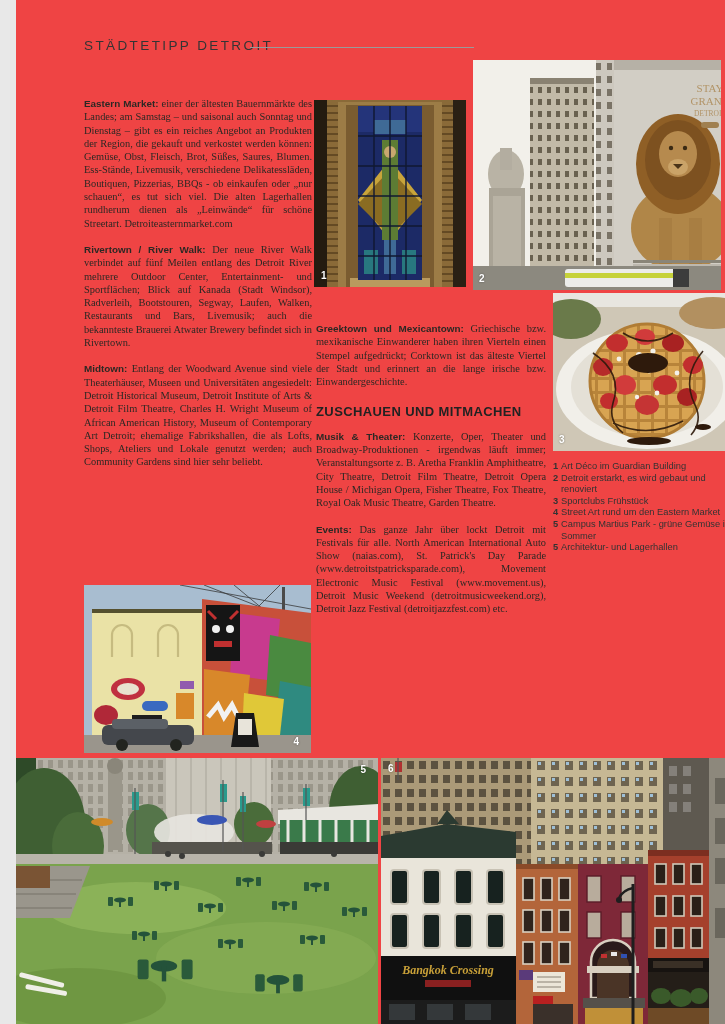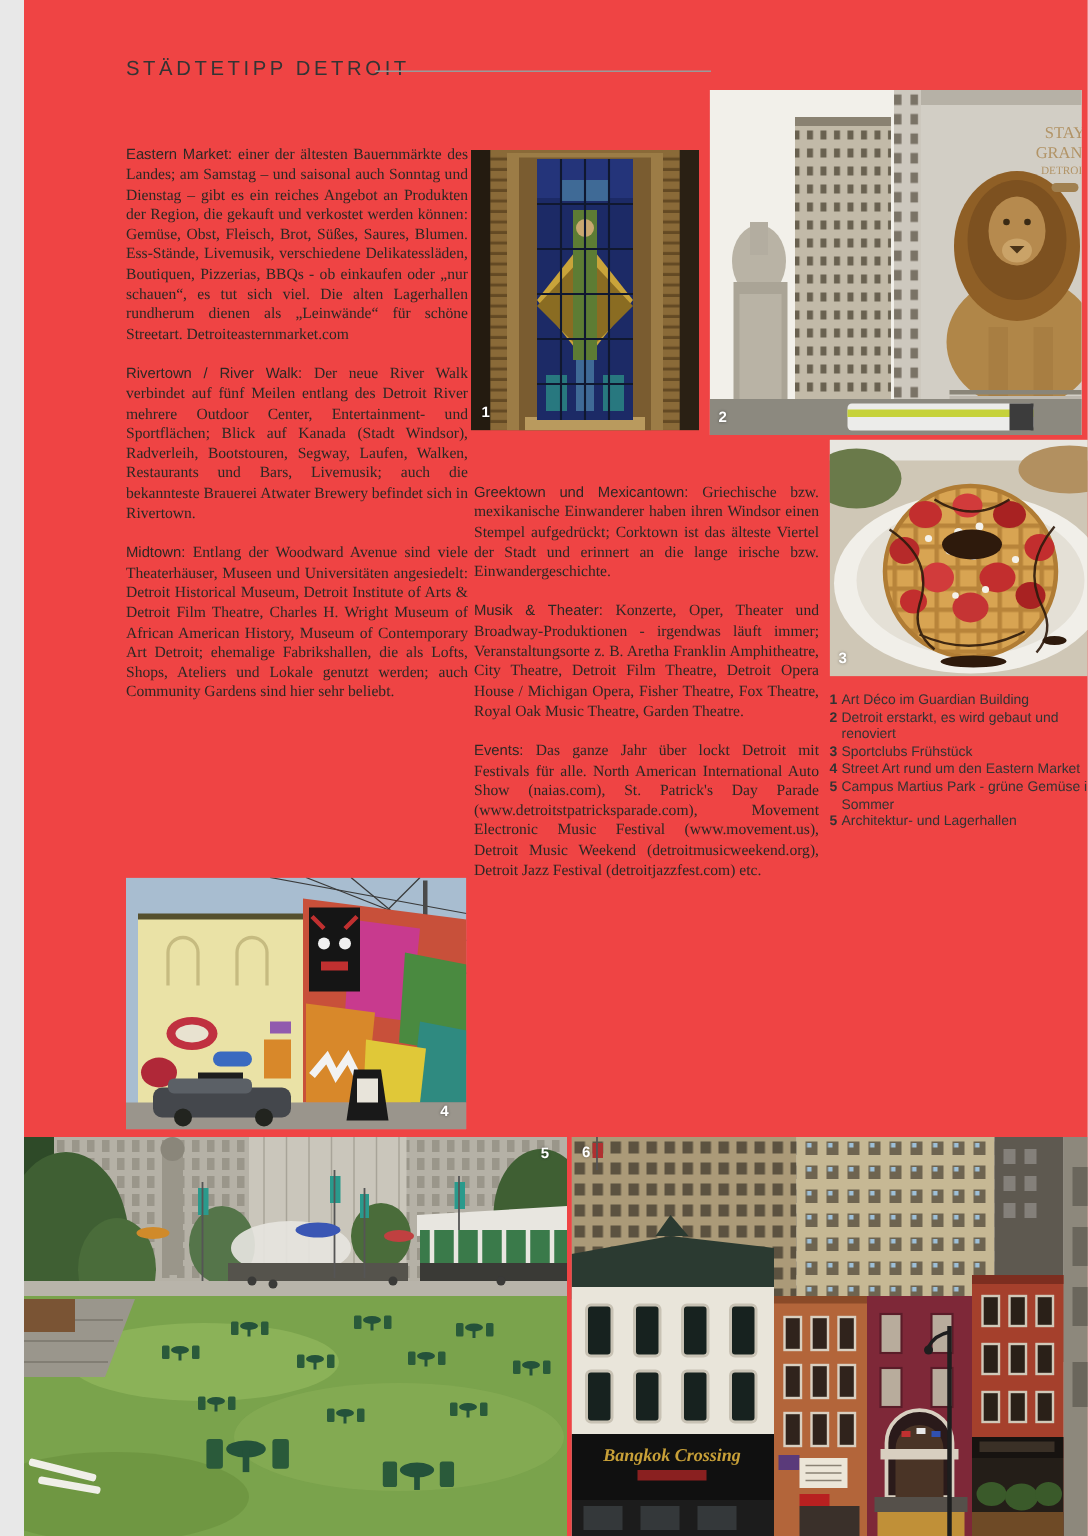--- a/index.html
+++ b/index.html
@@ -7,21 +7,21 @@
         font-family:"Liberation Serif",serif;color:#2c2824;margin-left:16px;}
   
   .masthead{position:absolute;left:68px;top:38px;font-family:"Liberation Sans",sans-serif;
             font-size:13.5px;letter-spacing:2.4px;color:#343434;font-weight:400;}
   .mast-rule{position:absolute;left:234px;top:47px;width:224px;height:1px;background:#9a9a9a;}
   
   .col{position:absolute;font-size:10.4px;line-height:13.3px;text-align:justify;}
   .col-left{left:68px;top:97px;width:228px;}
   .col-mid{left:300px;top:322px;width:230px;}
   .body-par{margin:0 0 13px 0;}
-  .lead{font-family:"Liberation Sans",sans-serif;font-weight:normal;font-size:9.9px;}
+  .lead{font-family:"Liberation Sans",sans-serif;font-weight:bold;font-size:9.9px;}
   .lead::after{content:" ";}
   .section-heading{font-family:"Liberation Sans",sans-serif;font-weight:600;font-size:13px;
                    letter-spacing:0.4px;color:#222;margin:17px 0 11px 0;text-align:left;}
   
   .captions{position:absolute;left:537px;top:461px;width:180px;
             font-family:"Liberation Sans",sans-serif;font-size:9.3px;line-height:11.6px;color:#333;}
   .cap-item{display:flex;}
   .cap-num{font-weight:bold;min-width:8px;}
   .cap-text{flex:1;}
   
@@ -44,21 +44,22 @@
   <div class="masthead">STÄDTETIPP DETROIT</div>
   <div class="mast-rule"></div>
 
   <div class="col col-left">
     <p class="body-par"><b class="lead">Eastern Market:</b><span>einer der ältesten Bauernmärkte des Landes; am Samstag – und saisonal auch Sonntag und Dienstag – gibt es ein reiches Angebot an Produkten der Region, die gekauft und verkostet werden können: Gemüse, Obst, Fleisch, Brot, Süßes, Saures, Blumen. Ess-Stände, Livemusik, verschiedene Delikatessläden, Boutiquen, Pizzerias, BBQs - ob einkaufen oder „nur schauen“, es tut sich viel. Die alten Lagerhallen rundherum dienen als „Leinwände“ für schöne Streetart. Detroiteasternmarket.com</span></p>
     <p class="body-par"><b class="lead">Rivertown / River Walk:</b><span>Der neue River Walk verbindet auf fünf Meilen entlang des Detroit River mehrere Outdoor Center, Entertainment- und Sportflächen; Blick auf Kanada (Stadt Windsor), Radverleih, Bootstouren, Segway, Laufen, Walken, Restaurants und Bars, Livemusik; auch die bekannteste Brauerei Atwater Brewery befindet sich in Rivertown.</span></p>
     <p class="body-par"><b class="lead">Midtown:</b><span>Entlang der Woodward Avenue sind viele Theaterhäuser, Museen und Universitäten angesiedelt: Detroit Historical Museum, Detroit Institute of Arts &amp; Detroit Film Theatre, Charles H. Wright Museum of African American History, Museum of Contemporary Art Detroit; ehemalige Fabrikshallen, die als Lofts, Shops, Ateliers und Lokale genutzt werden; auch Community Gardens sind hier sehr beliebt.</span></p>
   </div>
 
   <div class="col col-mid">
-    <p class="body-par"><b class="lead">Greektown und Mexicantown:</b><span>Griechische bzw. mexikanische Einwanderer haben ihren Windsor einen Stempel aufgedrückt; Corktown ist das älteste Viertel der Stadt und erinnert an die lange irische bzw. Einwandergeschichte.</span></p>
+    <p class="body-par"><b class="lead">Greektown und Mexicantown:</b><span>Griechische bzw. mexikanische Einwanderer haben ihren Vierteln einen Stempel aufgedrückt; Corktown ist das älteste Viertel der Stadt und erinnert an die lange irische bzw. Einwandergeschichte.</span></p>
+    <h2 class="section-heading">ZUSCHAUEN UND MITMACHEN</h2>
     <p class="body-par"><b class="lead">Musik &amp; Theater:</b><span>Konzerte, Oper, Theater und Broadway-Produktionen - irgendwas läuft immer; Veranstaltungsorte z. B. Aretha Franklin Amphitheatre, City Theatre, Detroit Film Theatre, Detroit Opera House / Michigan Opera, Fisher Theatre, Fox Theatre, Royal Oak Music Theatre, Garden Theatre.</span></p>
     <p class="body-par"><b class="lead">Events:</b><span>Das ganze Jahr über lockt Detroit mit Festivals für alle. North American International Auto Show (naias.com), St. Patrick's Day Parade (www.detroitstpatricksparade.com), Movement Electronic Music Festival (www.movement.us), Detroit Music Weekend (detroitmusicweekend.org), Detroit Jazz Festival (detroitjazzfest.com) etc.</span></p>
   </div>
 
   <div class="captions">
     <div class="cap-item">
         <span class="cap-num">1</span>
         <span class="cap-text">Art Déco im Guardian Building</span>
       </div>
     <div class="cap-item">

